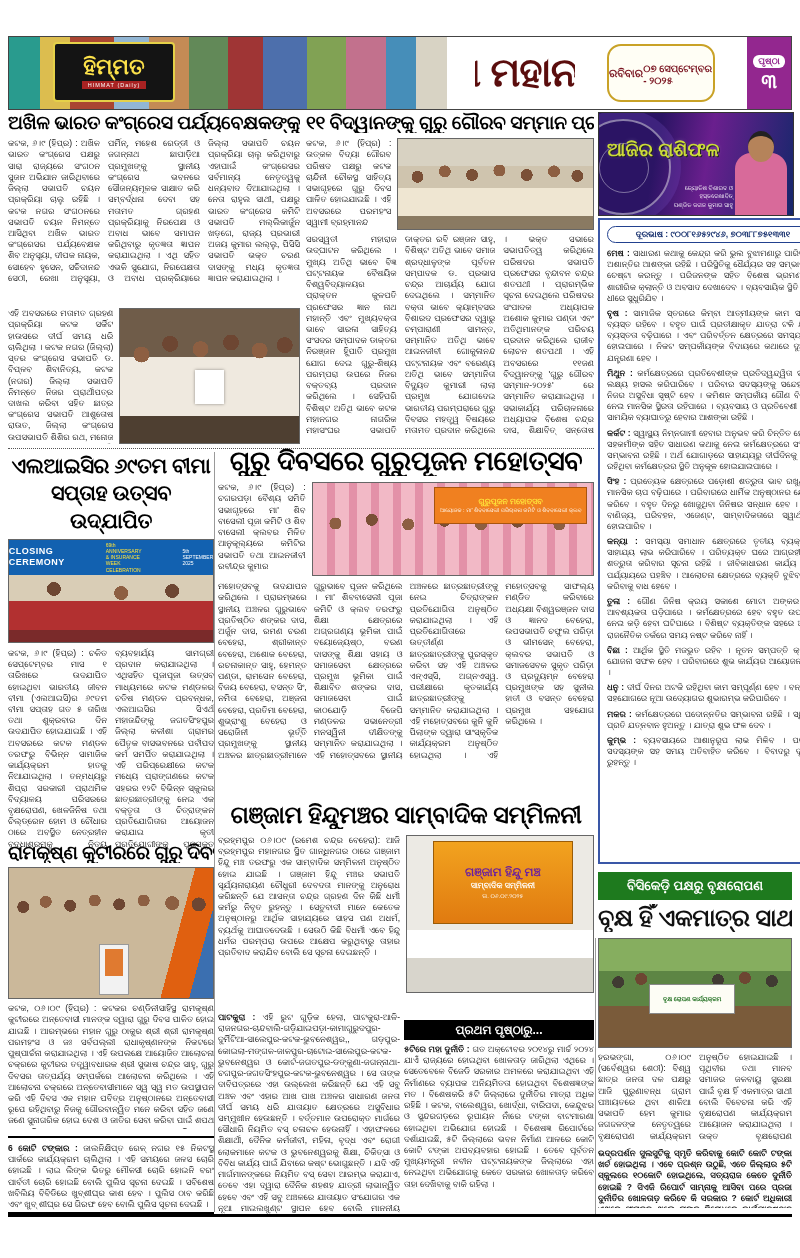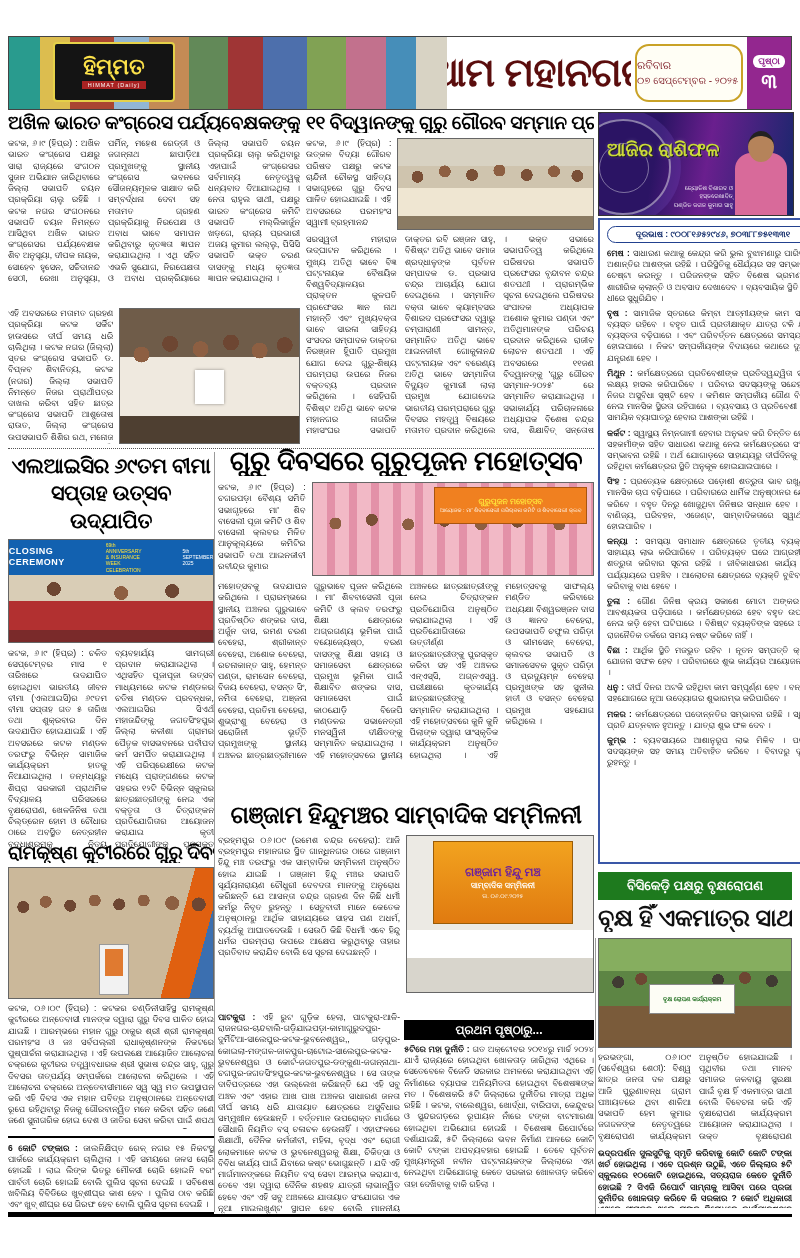--- a/index.html
+++ b/index.html
@@ -1,34 +1,34 @@
 <!DOCTYPE html>
 <html><head>
 <meta charset="utf-8">
 <style>
   html,body{margin:0;padding:0;background:#e9e9e9;}
   .page{position:relative;width:800px;height:1258px;background:#fff;margin:0 auto;
         font-family:"Liberation Sans","DejaVu Sans",sans-serif;color:#111;overflow:hidden;}
-  .abs{position:absolute;}
+  .abs{position:absolute;gap:28px;}
 
   
   .mast{left:8px;top:36px;width:782px;height:72px;border:1px solid #444;display:flex;align-items:stretch;background:#fff;}
   .collage{position:relative;width:438px;height:100%;
     background:linear-gradient(90deg,#1f9e8f 0 7%,#e0bd43 7% 14%,#b3432e 14% 24%,#8fb7d8 24% 32%,
       #c98a4e 32% 41%,#5f8a54 41% 50%,#a83232 50% 58%,#4a6fb3 58% 68%,#7fa34d 68% 77%,
       #c96f8e 77% 86%,#3f8fbf 86% 93%,#d9d3c2 93%);
     filter:saturate(.9);}
   .logo{position:absolute;left:44px;top:5px;width:118px;height:56px;background:#141414;border:2px solid #e8d23a;
         border-radius:4px;display:flex;flex-direction:column;align-items:center;justify-content:center;}
   .logo .odia{color:#ffe23a;font-weight:bold;font-size:22px;line-height:1;}
   .logo .sub{margin-top:3px;background:#b51f1f;color:#fff;font-size:5.5px;padding:1px 6px;letter-spacing:1px;}
   .mtitle{flex:1;display:flex;align-items:center;justify-content:center;color:#5a0d0d;font-weight:bold;
           font-size:40px;letter-spacing:-1px;white-space:nowrap;overflow:hidden;}
-  .datebox{width:104px;margin:7px 4px;border:2px solid #c9a227;border-radius:14px;display:flex;flex-direction:column;
-           align-items:flex-start;justify-content:center;color:#7a1420;font-weight:normal;background:#fffef5;}
+  .datebox{width:104px;margin:7px 4px;border:2px solid #c9a227;border-radius:14px;display:flex;
+           align-items:center;justify-content:center;color:#7a1420;font-weight:bold;background:#fffef5;}
   .datebox .d1{font-size:11px;}
   .datebox .d2{font-size:10px;margin-top:3px;}
   .pageblk{width:44px;background:#93278f;display:flex;flex-direction:column;align-items:center;justify-content:center;gap:3px;}
   .pageblk .pl{background:#fff;color:#93278f;font-weight:bold;font-size:9px;padding:1px 5px;border-radius:6px;}
   .pageblk .pn{color:#fff;font-weight:bold;font-size:20px;line-height:1;}
 
   
   .hl{font-weight:bold;color:#000;line-height:1.12;letter-spacing:-.5px;}
   .body{font-size:8.5px;line-height:1.32;text-align:justify;overflow:hidden;}
   .cols3{column-count:3;column-gap:8px;}

